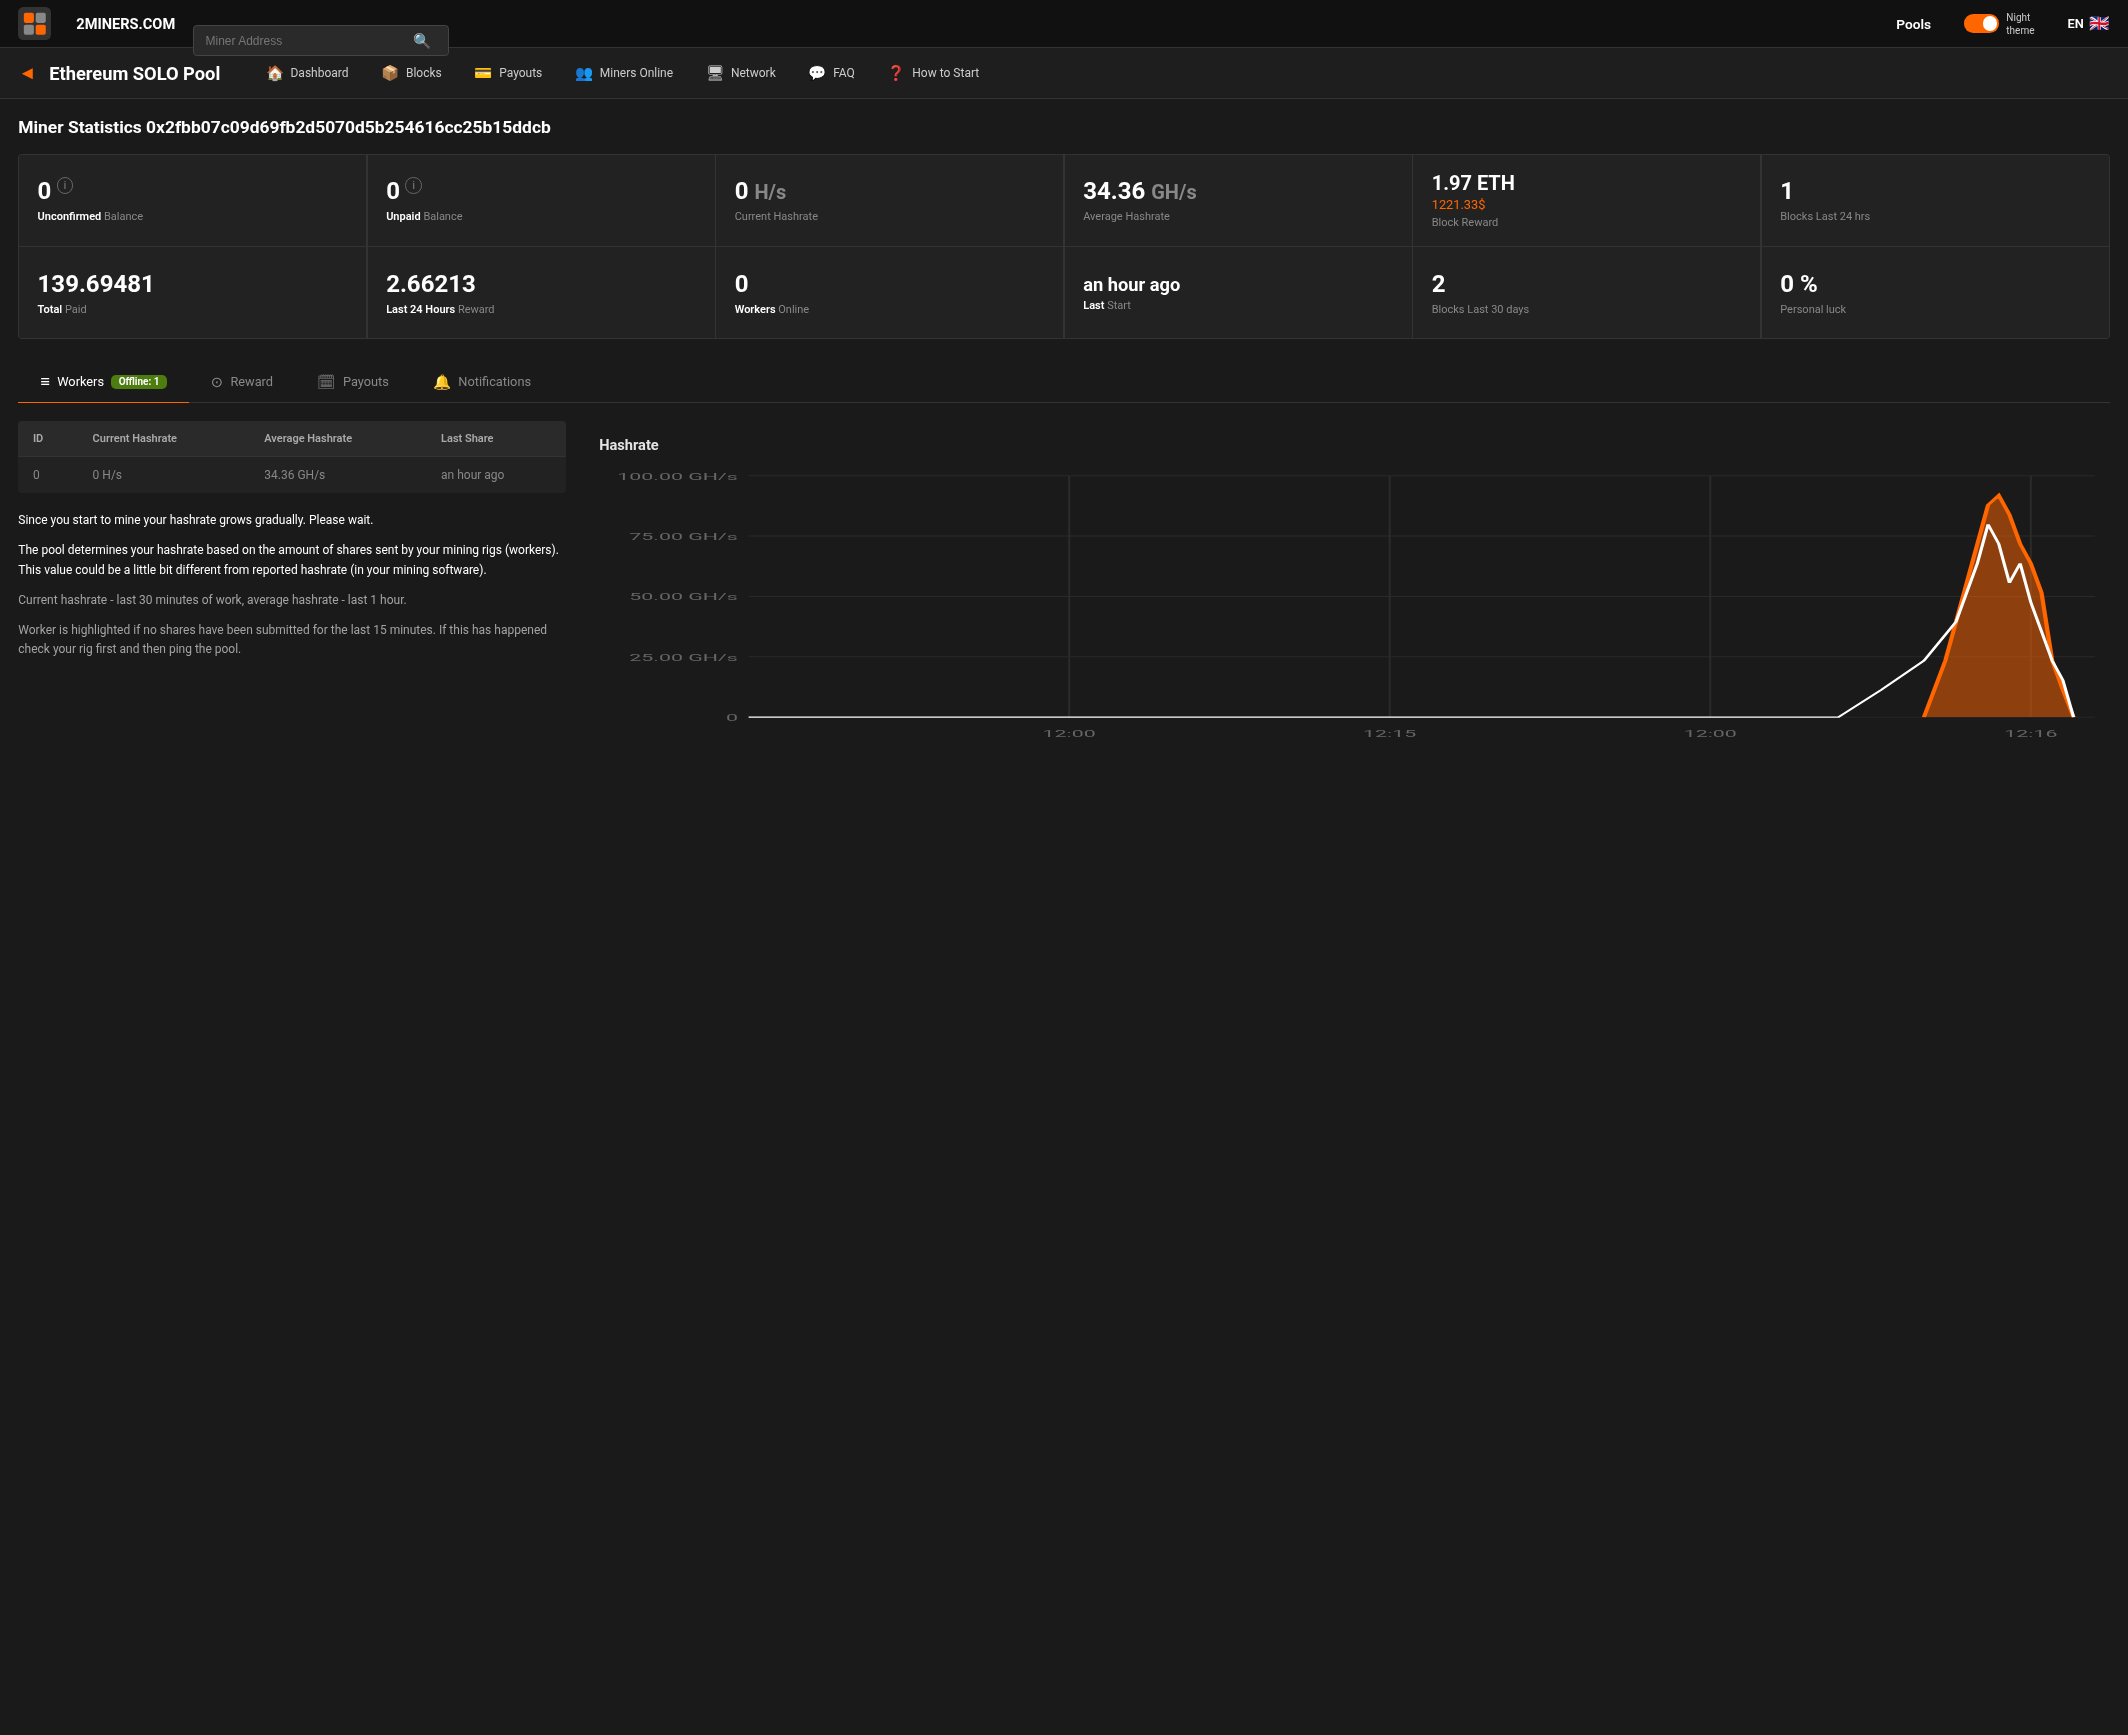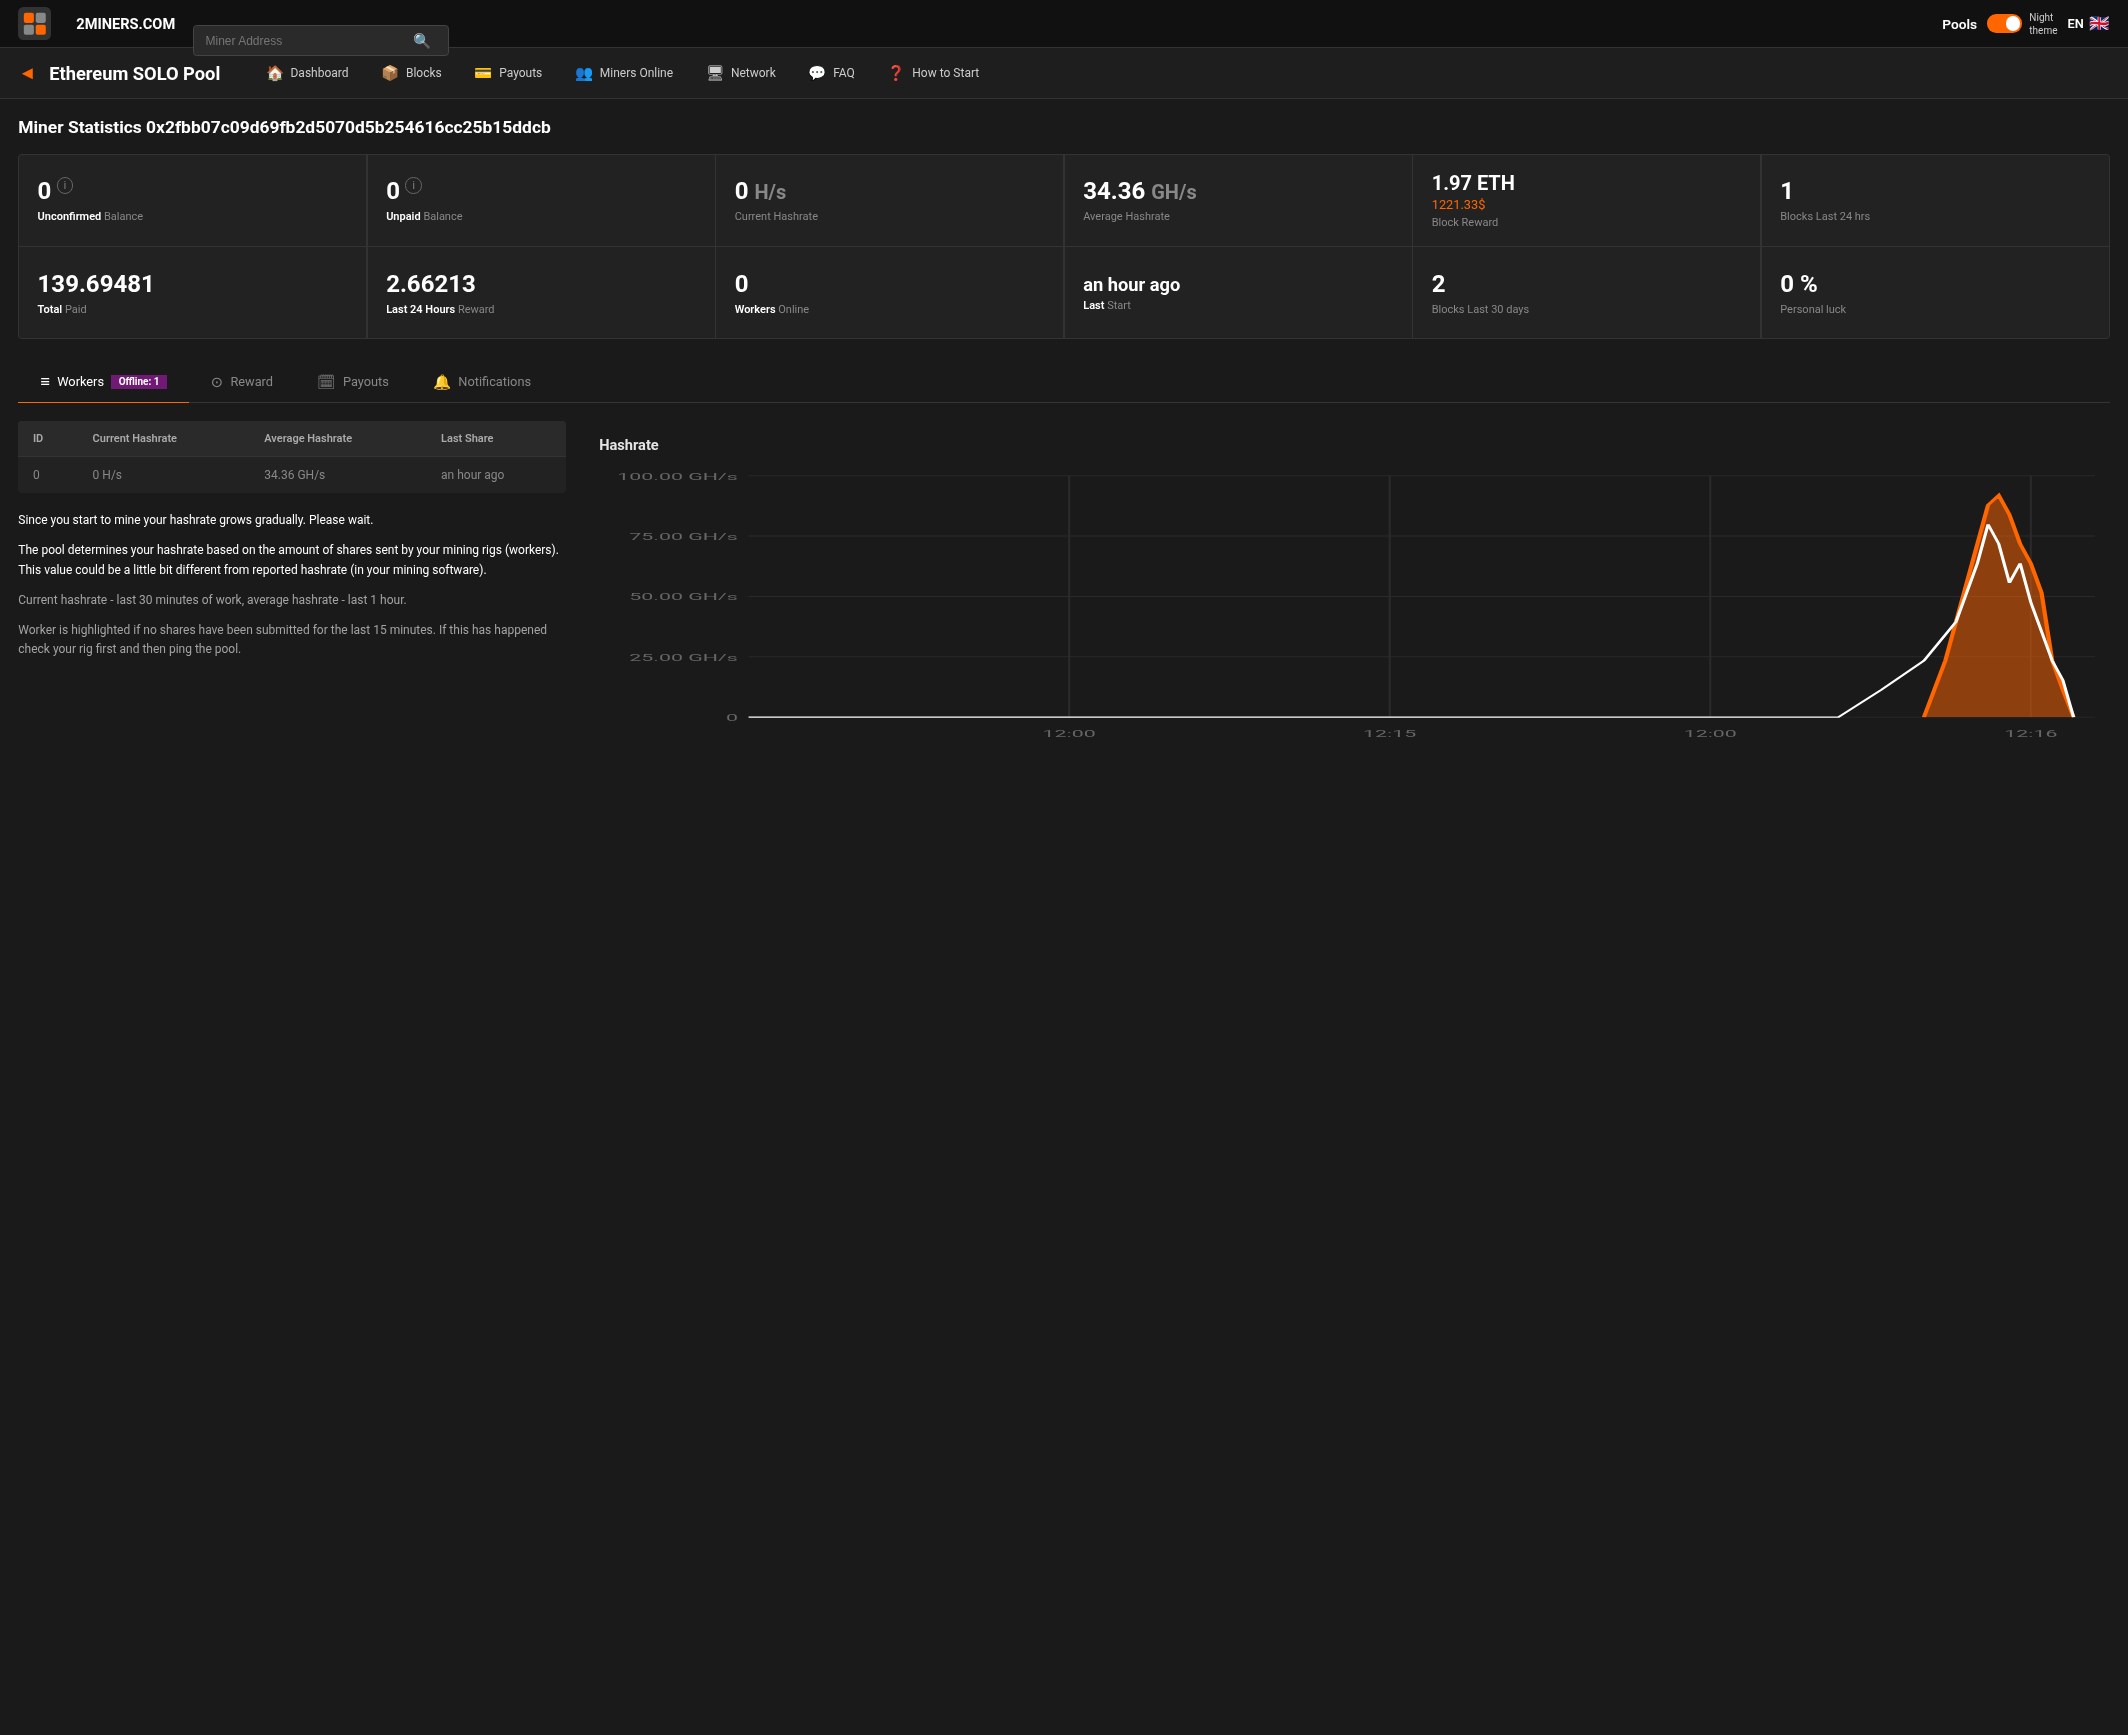--- a/index.html
+++ b/index.html
@@ -56,21 +56,21 @@
       border: none;
       color: #aaa;
       font-size: 12px;
       outline: none;
       width: 201px;
     }
     .header-right {
       margin-left: auto;
       display: flex;
       align-items: center;
-      gap: 10px;
+      gap: 33px;
     }
     .pools-btn {
       color: #fff;
       font-size: 13.7px;
       font-weight: 600;
       cursor: pointer;
     }
     .night-toggle {
       display: flex;
       align-items: center;
@@ -234,26 +234,26 @@
       cursor: pointer;
       font-size: 12.8px;
       border-bottom: 1.8px solid transparent;
       margin-bottom: -1.8px;
     }
     .tab-item.active {
       color: #fff;
       border-bottom: 1.8px solid #ff6600;
     }
     .offline-badge {
-      background: #701a75;
+      background: #4d7c0f;
       color: #fff;
       font-size: 10px;
       font-weight: bold;
       padding: 1.8px 7.3px;
-      border-radius: 0;
+      border-radius: 5px;
     }
 
     
     .content-area {
       display: flex;
       gap: 18.3px;
     }
     .left-panel {
       flex: 0 0 548px;
     }

